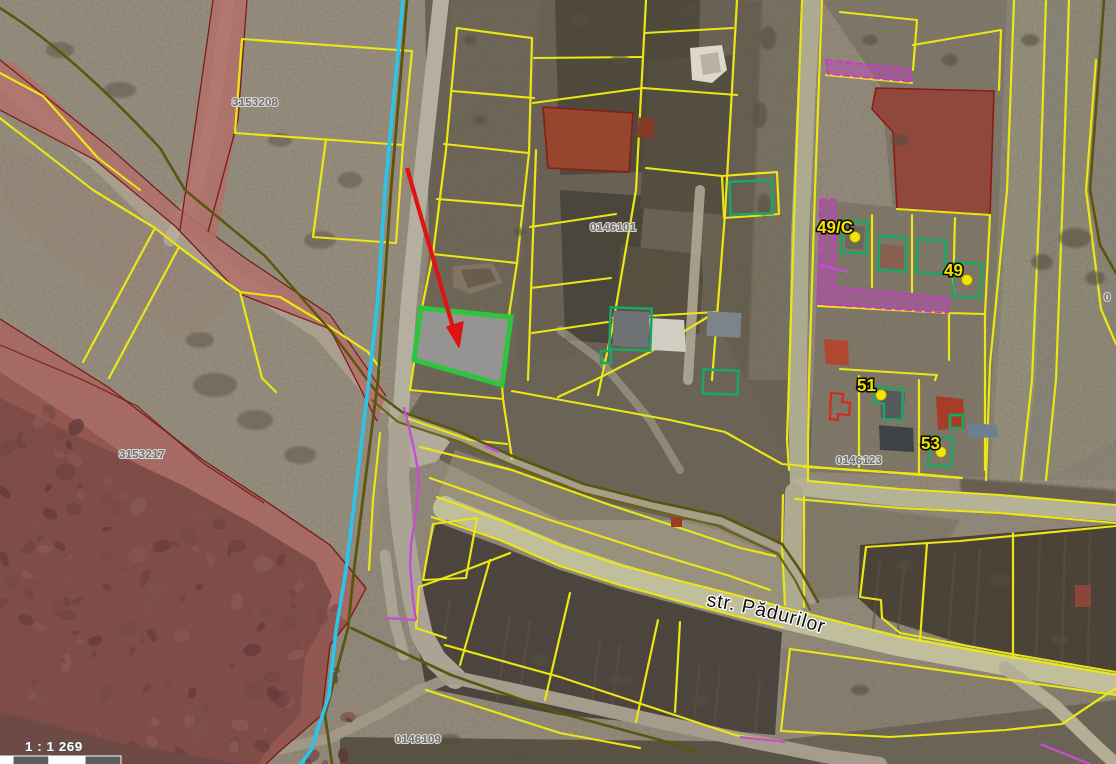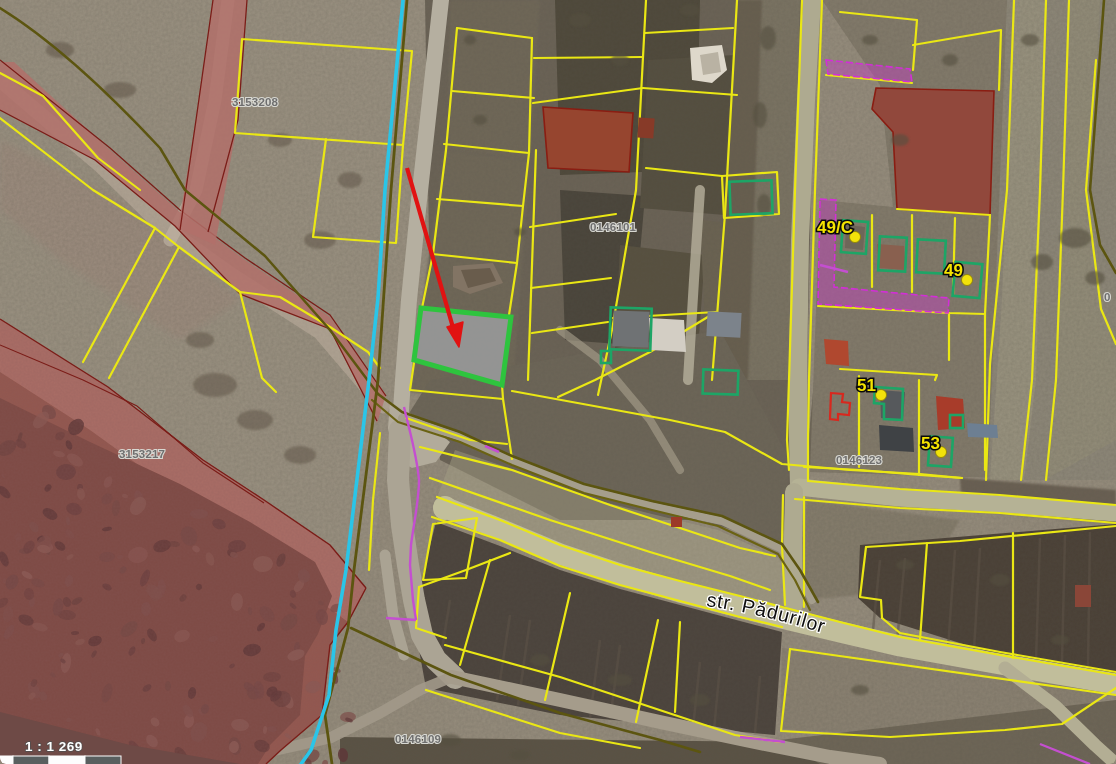--- a/index.html
+++ b/index.html
@@ -1,16 +1,16 @@
 <!DOCTYPE html>
 <html><head>
 <meta charset="utf-8">
 <style>
   html,body{margin:0;padding:0;background:#8f8777;}
-  #map{position:relative;width:1116px;height:764px;overflow:hidden;border-radius:6px;}
+  #map{position:relative;width:1116px;height:764px;overflow:hidden;}
   svg{display:block;}
   text{font-family:"Liberation Sans",sans-serif;}
 </style>
 </head>
 <body>
 
 <div id="map">
 <svg width="1116" height="764" viewBox="0 0 1116 764">
 <defs>
   <filter id="grain" x="0" y="0" width="100%" height="100%">

